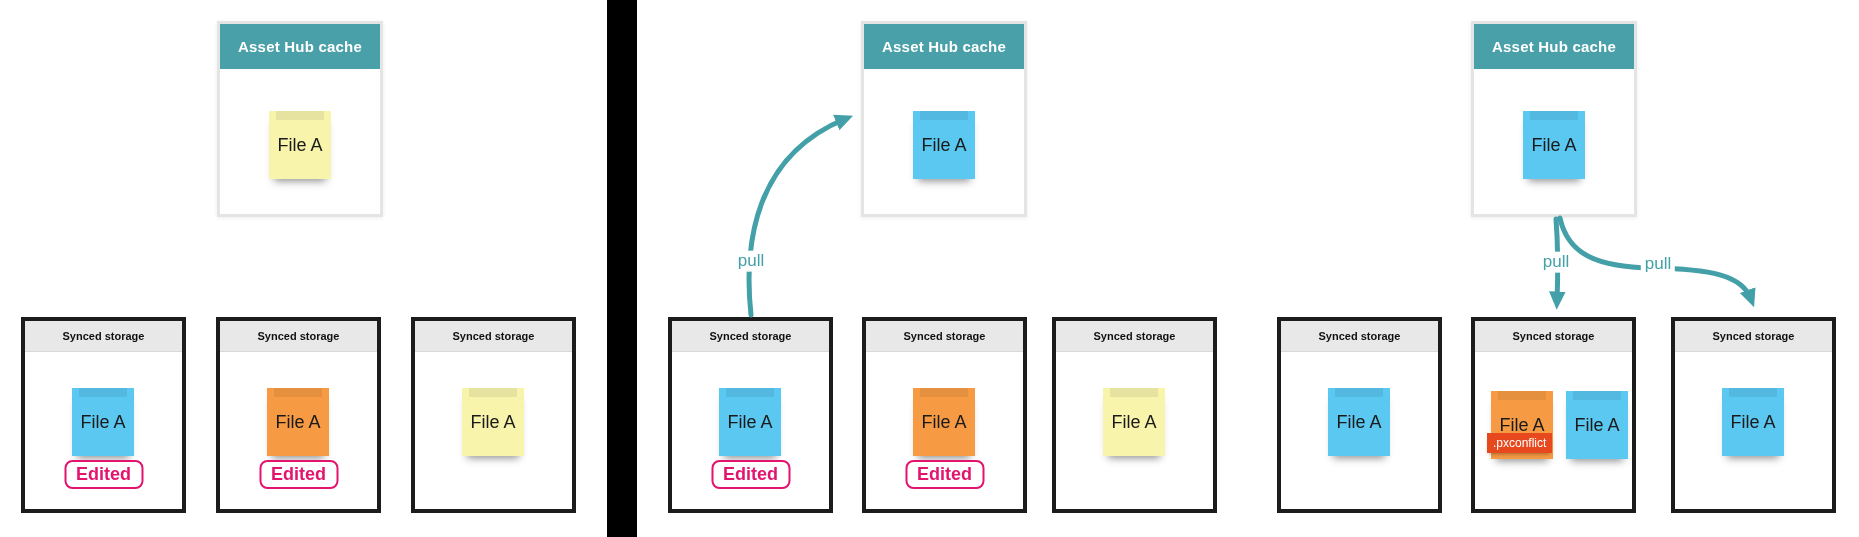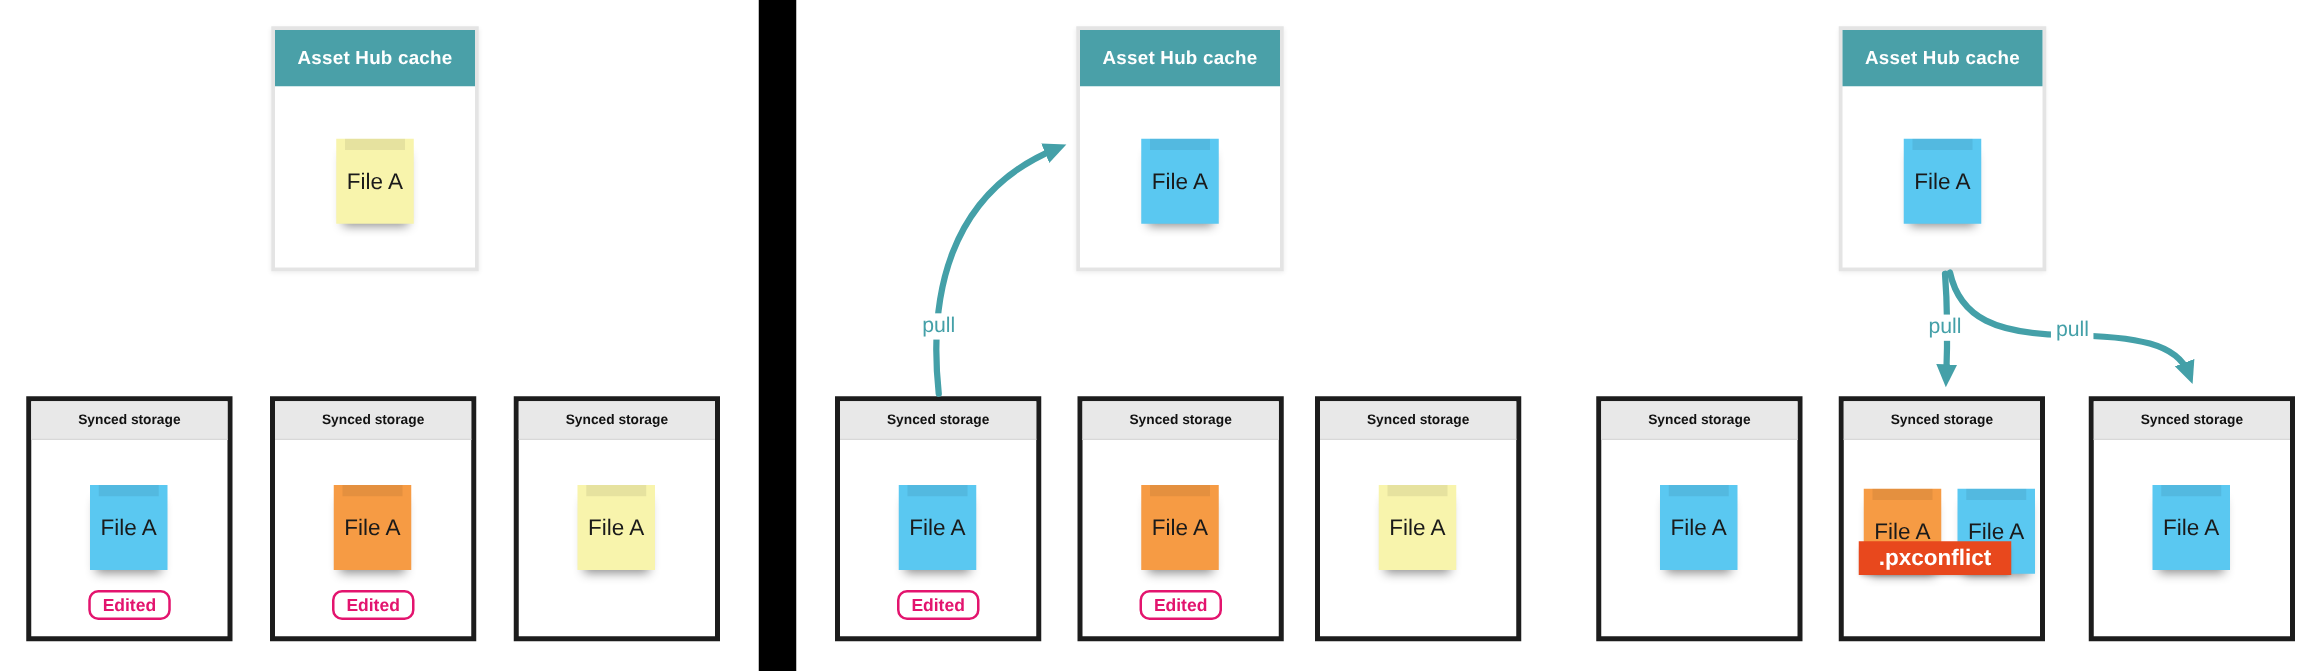--- a/index.html
+++ b/index.html
@@ -56,30 +56,29 @@
   .note[data-color="orange"]{background:var(--note_orange,#f69b44);}
   .note[data-color="yellow"]{background:var(--note_yellow,#f8f4ac);}
   .hub .note{left:49px;top:87px;}
   .storage .note{left:47px;top:67px;}
   
   .badge{
     position:absolute;left:50%;top:139px;transform:translateX(-50%);
     background:#fff;
     border:2px solid var(--badge_pink,#e3146e);
     color:var(--badge_pink,#e3146e);
-    font-weight:bold;font-size:14px;
+    font-weight:bold;font-size:18px;
     padding:2px 10px;border-radius:8px;
     white-space:nowrap;
-    margin-top:12px;
   }
   .conflict{
     position:absolute;left:12px;top:112px;z-index:3;
     background:var(--conflict_red,#e8481d);
-    color:#fff;font-weight:bold;font-size:18px;
-    padding:3px 16px;
+    color:#fff;font-weight:normal;font-size:12px;
+    padding:3px 6px;
     box-shadow:0 3px 4px -2px rgba(0,0,0,0.35);
     white-space:nowrap;
   }
   
   svg.arrows{position:absolute;left:0;top:0;pointer-events:none;}
   .arrow{fill:none;stroke:var(--teal,#44a0a8);stroke-width:5;stroke-linecap:round;}
   .arrowhead-fill{fill:var(--teal,#44a0a8);}
   .flow-label{
     position:absolute;transform:translate(-50%,-50%);
     color:var(--teal,#44a0a8);font-size:17px;line-height:1.1;

